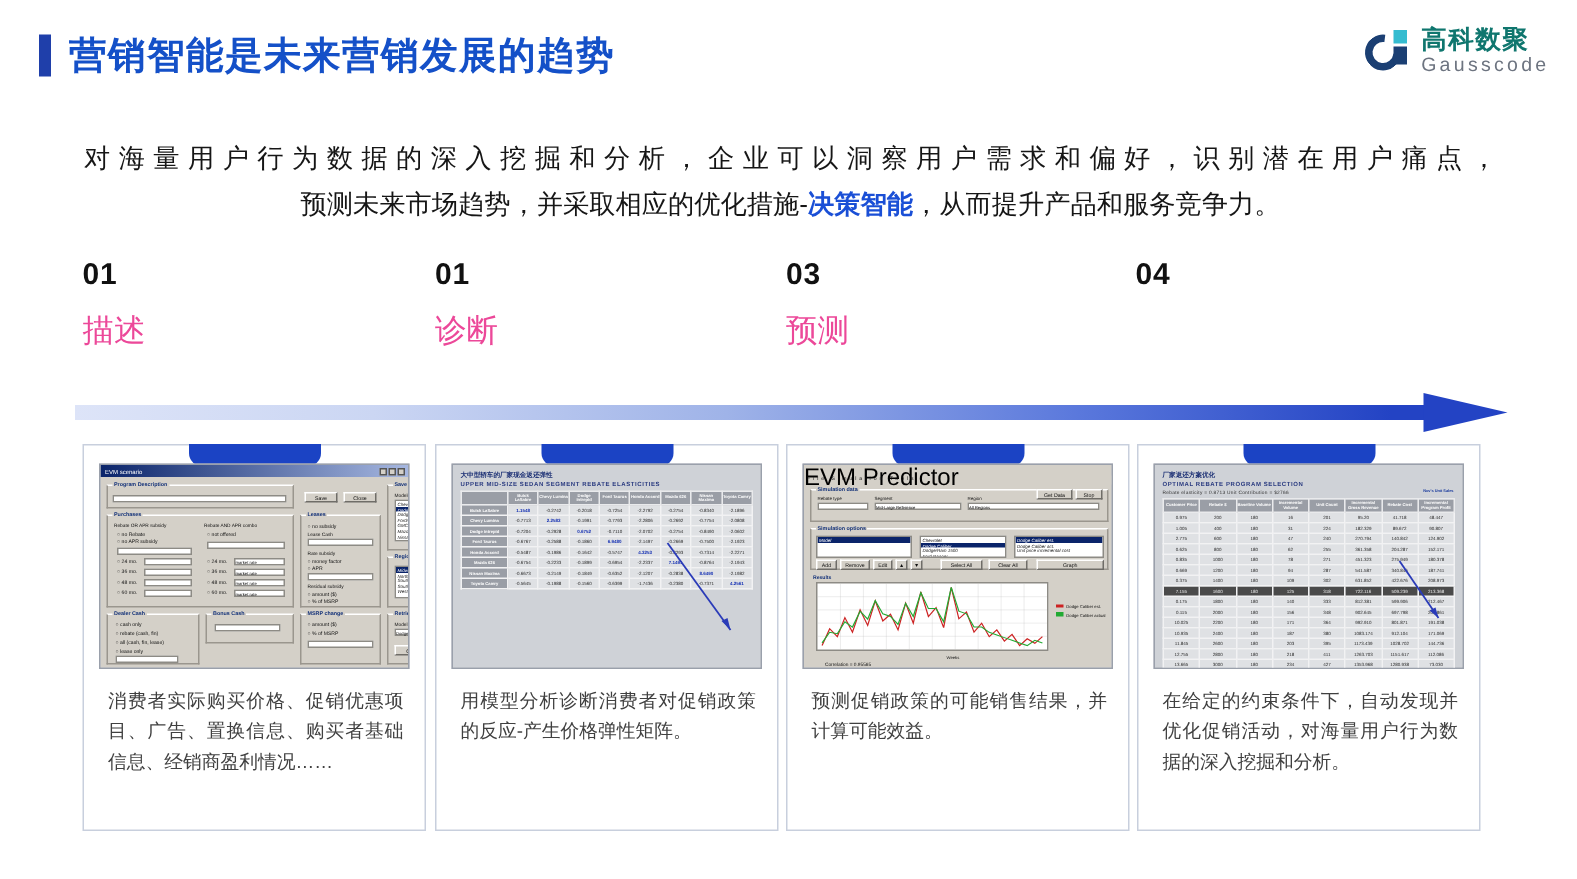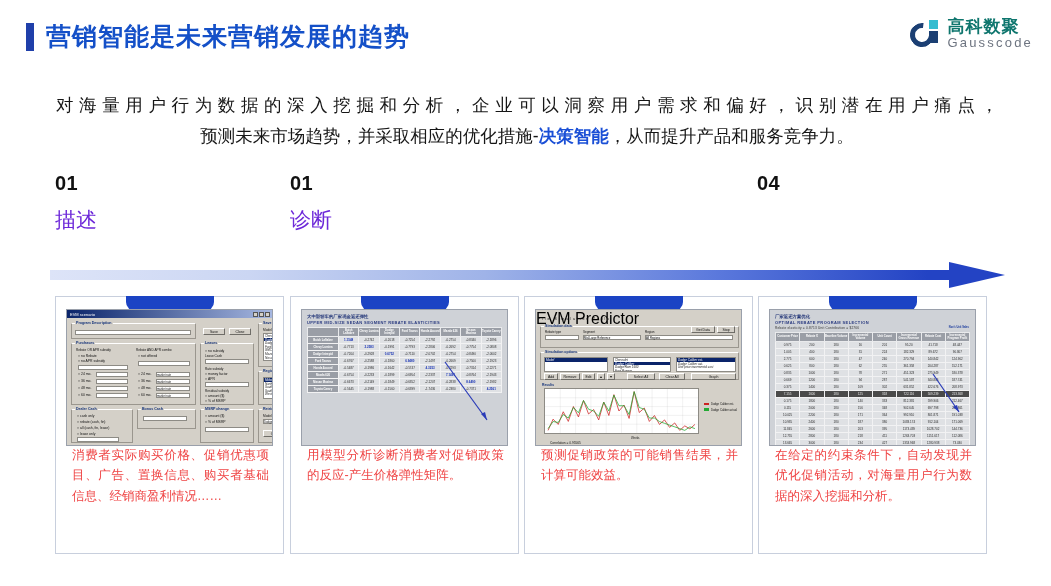--- a/index.html
+++ b/index.html
@@ -34,21 +34,21 @@
   .para { position: absolute; left: 52px; top: 90px; width: 950px; text-align: center;
           font-size: 17.5px; color: #161616; line-height: 1.75; }
   .para .hl { color: #1a4fd6; font-weight: bold; }
   .para .l1 { display: block; text-align: justify; text-align-last: justify; padding: 0 4px; }
   .para .l2 { display: block; }
 
   
   .steps { position: absolute; left: 0; top: 172px; width: 868px; height: 80px; }
   .step { position: absolute; width: 200px; }
   .step .num { font-size: 20px; font-weight: bold; color: #111; letter-spacing: .5px; }
-  .step .lbl { margin-top: 11px; font-size: 21px; color: #6d28d9; }
+  .step .lbl { margin-top: 11px; font-size: 21px; color: #ec4899; }
 
   
   .arrow { position: absolute; left: 50px; top: 262px; width: 955px; height: 26px; }
   .arrow .shaft {
     position: absolute; left: 0; top: 8px; width: 905px; height: 10px;
     background: linear-gradient(to right, #dde4f8 0%, #cbd6f3 22%, #9fb3e8 48%, #5a78dc 74%, #2343c4 97%);
   }
   .arrow .head {
     position: absolute; left: 899px; top: 0; width: 0; height: 0;
     border-top: 13px solid transparent; border-bottom: 13px solid transparent;
@@ -57,22 +57,22 @@
 
   
   .cards { position: absolute; left: 0; top: 296px; width: 1051px; height: 270px; }
   .card { position: absolute; top: 0; width: 229px; height: 258px;
           border: 1px solid #c8cfdd; background: #fff; }
   .card .tab { position: absolute; left: 50%; top: -1px; transform: translateX(-50%);
                width: 88px; height: 15px; background: #1b43c4;
                border-bottom-left-radius: 9px; border-bottom-right-radius: 9px; }
   .thumb { position: absolute; left: 10px; top: 12px; width: 207px; height: 137px;
            background: #c9ccd2; border: 1px solid #9aa0ab; overflow: hidden; }
-  .caption { position: absolute; left: 16px; right: 14px; top: 148px;
-             font-size: 12.5px; color: #ef4444; line-height: 1.62; text-align: justify; }
+  .caption { position: absolute; left: 16px; right: 14px; top: 160px;
+             font-size: 12.5px; color: #404040; line-height: 1.62; text-align: justify; }
 
   
   .win { position: absolute; inset: 0; background: #d4d0c8; }
   .win .tbar { height: 8px; background: linear-gradient(to right, #0a246a, #a6b7e0); display: flex; align-items: center; }
   .win .tbar .tt { font-size: 4px; color: #fff; margin-left: 3px; }
   .win .tbar .tbtns { margin-left: auto; margin-right: 2px; display: flex; gap: 1px; }
   .win .tbar .tbtns i { width: 5px; height: 5px; background: #d4d0c8; border: .5px solid #555; display: block; }
   .grp { position: absolute; border: 1px solid #9a968e; border-top-color: #fff; }
   .glab { position: absolute; font-size: 3.6px; color: #16347a; font-weight: bold; background: #d4d0c8; padding: 0 1px; top: -3px; left: 3px; white-space: nowrap; }
   .fld { background: #fff; border: 1px solid #8d8b85; height: 5px; }
@@ -139,20 +139,24 @@
   </div>
 
   <div class="steps">
     <div class="step" style="left:55px">
       <div class="num">01</div>
       <div class="lbl">描述</div>
     </div>
     <div class="step" style="left:290px">
       <div class="num">01</div>
       <div class="lbl">诊断</div>
+    </div>
+    <div class="step" style="left:524px">
+      <div class="num">03</div>
+      <div class="lbl">预测</div>
     </div>
     <div class="step" style="left:757px">
       <div class="num">04</div>
     </div>
   </div>
 
   <div class="arrow">
     <div class="shaft"></div>
     <div class="head"></div>
   </div>

